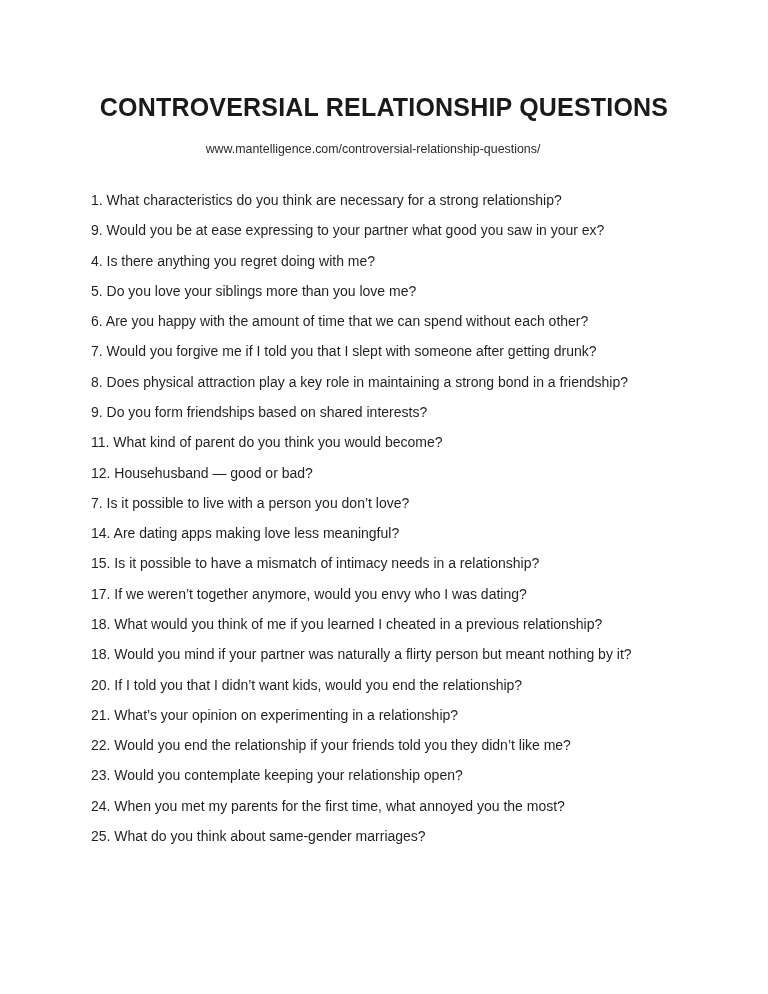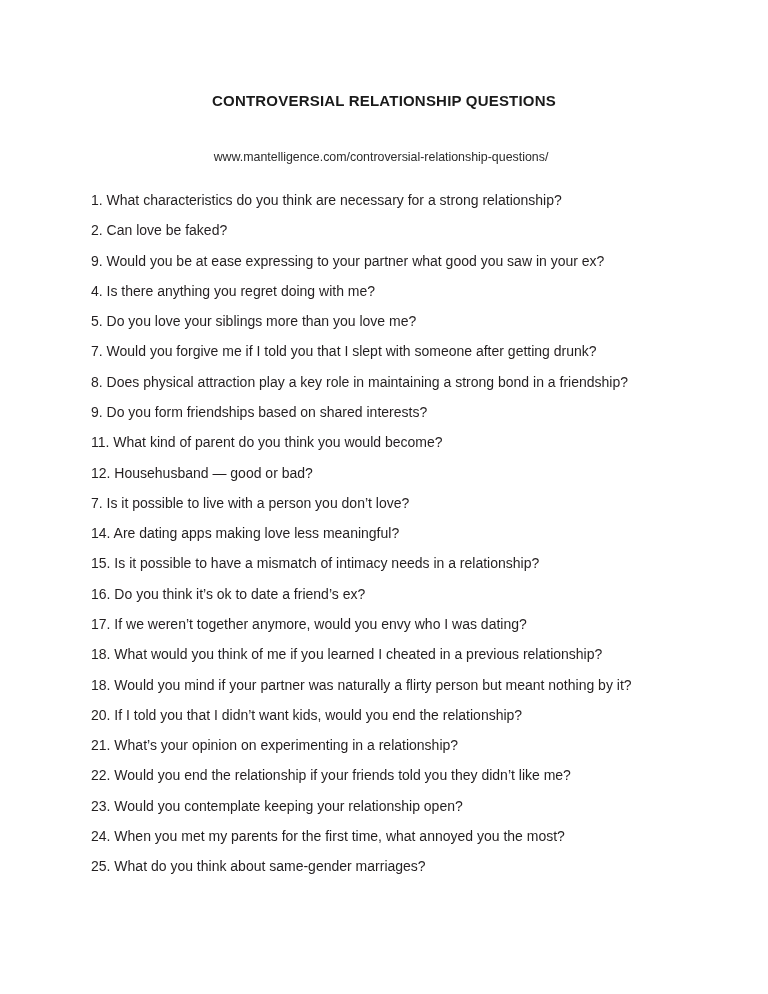--- a/index.html
+++ b/index.html
@@ -23,38 +23,38 @@
     background: #ffffff;
     box-sizing: border-box;
   }
 
   .doc-title {
     position: absolute;
     top: 92px;
     left: 0;
     width: 768px;
     text-align: center;
-    font-size: 15px;
+    font-size: 25px;
     font-weight: bold;
     letter-spacing: 0.2px;
     color: #1a1a1a;
     margin: 0;
     line-height: 1.2;
   }
 
   .doc-subtitle {
     position: absolute;
     top: 137px;
     left: 0;
     width: 738px;
     text-align: center;
     font-size: 12.4px;
     font-weight: normal;
     color: #2b2b2b;
-    margin: 12px;
+    margin: 4px;
     line-height: 1.3;
   }
 
   .questions {
     position: absolute;
     top: 193px;
     left: 91px;
     width: 560px;
     margin: 0;
     padding: 0;
@@ -73,33 +73,32 @@
 <body>
 
 <div class="page">
 
   <h1 class="doc-title">CONTROVERSIAL RELATIONSHIP QUESTIONS</h1>
 
   <p class="doc-subtitle">www.mantelligence.com/controversial-relationship-questions/</p>
 
   <ol class="questions">
       <li class="question-item">1. What characteristics do you think are necessary for a strong relationship?</li>
-      <li class="question-item">2. Can love be faked?</li>
       <li class="question-item">9. Would you be at ease expressing to your partner what good you saw in your ex?</li>
       <li class="question-item">4. Is there anything you regret doing with me?</li>
       <li class="question-item">5. Do you love your siblings more than you love me?</li>
+      <li class="question-item">6. Are you happy with the amount of time that we can spend without each other?</li>
       <li class="question-item">7. Would you forgive me if I told you that I slept with someone after getting drunk?</li>
       <li class="question-item">8. Does physical attraction play a key role in maintaining a strong bond in a friendship?</li>
       <li class="question-item">9. Do you form friendships based on shared interests?</li>
       <li class="question-item">11. What kind of parent do you think you would become?</li>
       <li class="question-item">12. Househusband — good or bad?</li>
       <li class="question-item">7. Is it possible to live with a person you don’t love?</li>
       <li class="question-item">14. Are dating apps making love less meaningful?</li>
       <li class="question-item">15. Is it possible to have a mismatch of intimacy needs in a relationship?</li>
-      <li class="question-item">16. Do you think it’s ok to date a friend’s ex?</li>
       <li class="question-item">17. If we weren’t together anymore, would you envy who I was dating?</li>
       <li class="question-item">18. What would you think of me if you learned I cheated in a previous relationship?</li>
       <li class="question-item">18. Would you mind if your partner was naturally a flirty person but meant nothing by it?</li>
       <li class="question-item">20. If I told you that I didn’t want kids, would you end the relationship?</li>
       <li class="question-item">21. What’s your opinion on experimenting in a relationship?</li>
       <li class="question-item">22. Would you end the relationship if your friends told you they didn’t like me?</li>
       <li class="question-item">23. Would you contemplate keeping your relationship open?</li>
       <li class="question-item">24. When you met my parents for the first time, what annoyed you the most?</li>
       <li class="question-item">25. What do you think about same-gender marriages?</li>
     </ol>

